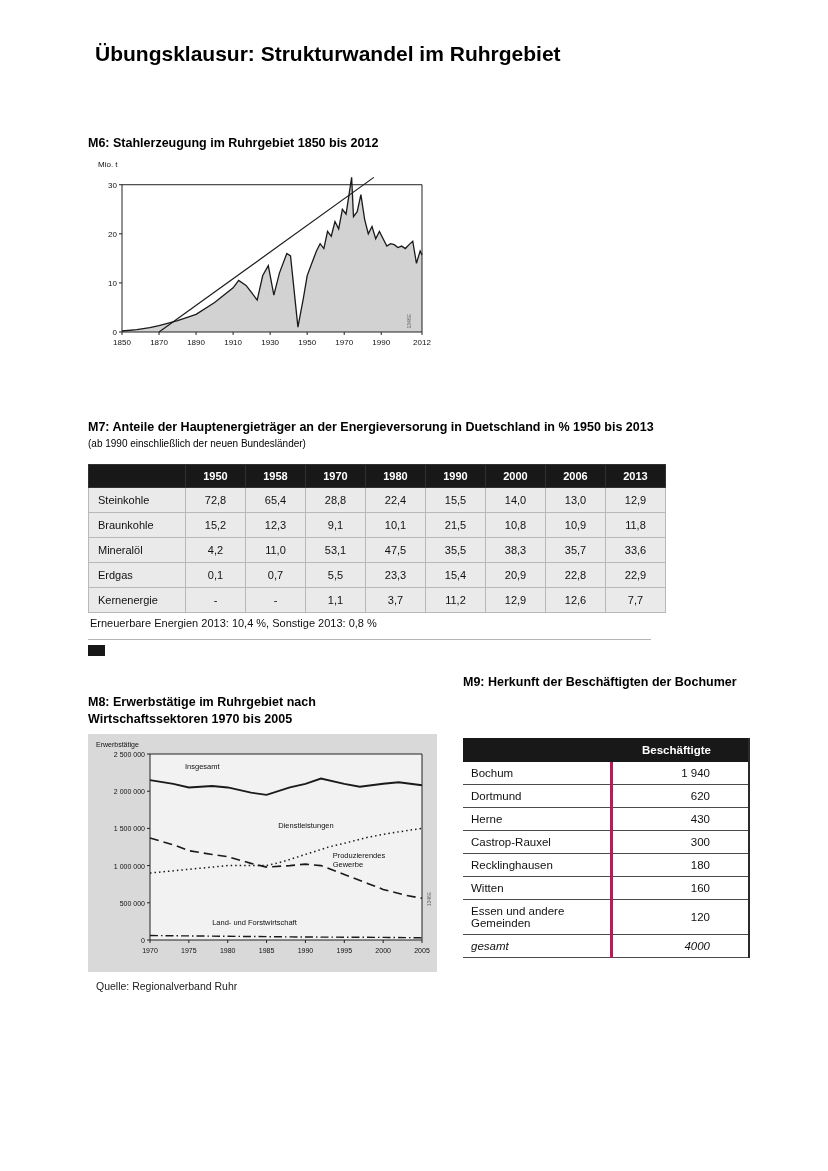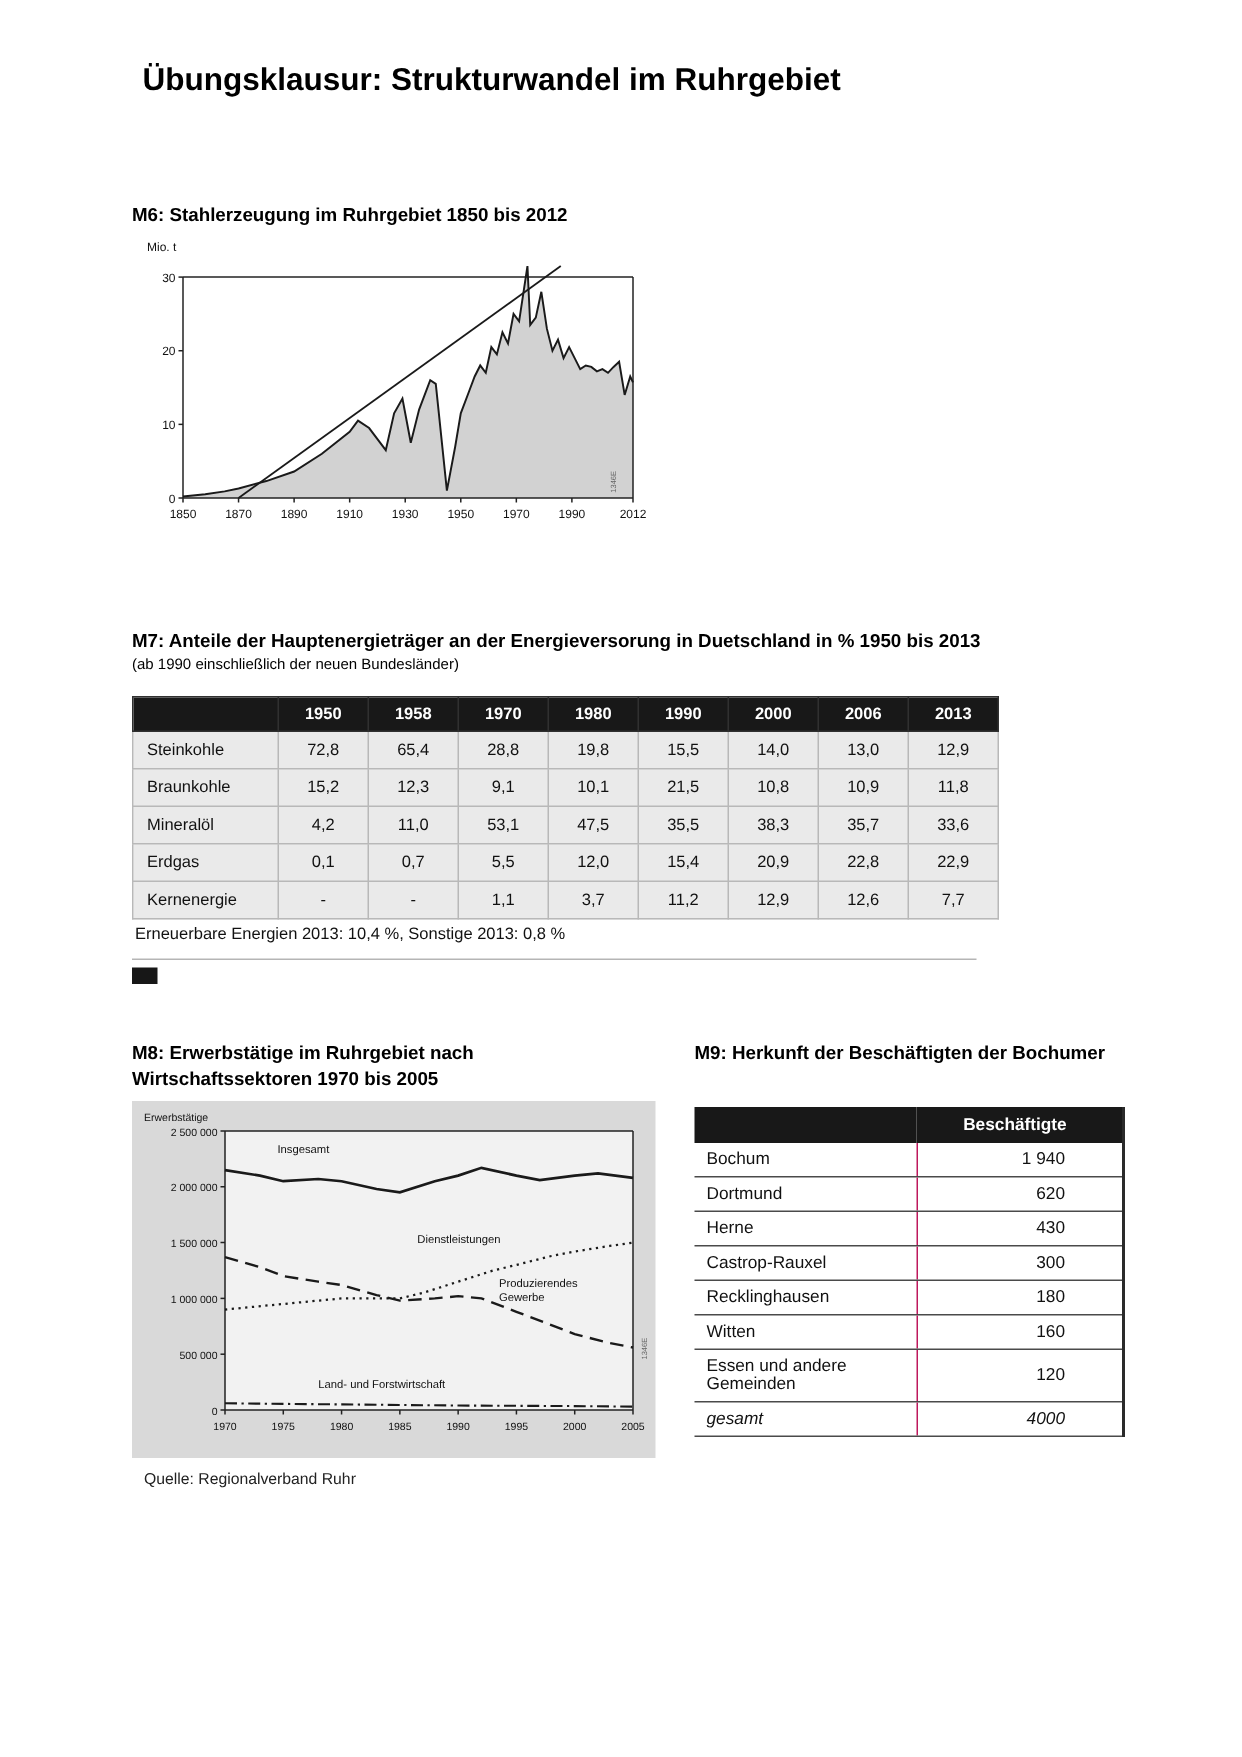--- a/index.html
+++ b/index.html
@@ -5,21 +5,21 @@
   html,body{margin:0;padding:0;background:#fff;}
   .page{position:relative;width:828px;height:1171px;background:#ffffff;
         font-family:"Liberation Sans",sans-serif;color:#111;overflow:hidden;}
   .abs{position:absolute;}
   .doc-title{left:95px;top:42px;font-size:21px;font-weight:bold;color:#000;}
   .m-heading{font-size:12.5px;font-weight:bold;color:#000;line-height:17px;}
   .m6-heading{left:88px;top:135px;}
   .m7-heading{left:88px;top:419px;width:600px;}
   .m7-sub{left:88px;top:438px;font-size:10px;color:#000;}
   .m8-heading{left:88px;top:694px;width:360px;}
-  .m9-heading{left:463px;top:694px;width:320px;}
+  .m9-heading{left:463px;top:674px;width:320px;}
 
   svg{display:block;font-family:"Liberation Sans",sans-serif;}
   #m6-svg{left:90px;top:156px;}
   #m8-svg{left:88px;top:734px;background:#d9d9d9;}
   .m8-source{left:96px;top:980px;font-size:10.5px;color:#222;}
 
   .m7-table-wrap{left:88px;top:464px;}
   table.m7{border-collapse:collapse;font-size:11px;color:#111;border:1px solid #9a9a9a;}
   table.m7 th{background:#181818;color:#fff;font-weight:bold;border:1px solid #303030;
               width:59px;padding:5px 0;text-align:center;}
@@ -30,21 +30,21 @@
   .m7-underline{left:88px;top:639px;width:563px;height:1px;background:#b5b5b5;}
   .scan-artifact{left:88px;top:645px;width:17px;height:11px;background:#171717;}
 
   .m9-table-wrap{left:463px;top:738px;}
   table.m9{border-collapse:collapse;font-size:11.5px;width:287px;color:#111;
            border-right:2px solid #2a2a2a;border-bottom:1px solid #2a2a2a;}
   table.m9 th{background:#181818;color:#fff;font-weight:bold;text-align:center;
               padding:6px 14px 6px 8px;}
   table.m9 th.corner{width:150px;}
   table.m9 td{background:#fff;border-bottom:1px solid #4a4a4a;padding:5px 8px;vertical-align:middle;}
-  table.m9 td.value{text-align:right;padding-right:38px;border-left:1px solid #be185d;width:112px;}
+  table.m9 td.value{text-align:right;padding-right:38px;border-left:3px solid #be185d;width:112px;}
   table.m9 tr.total td{font-style:italic;}
 </style>
 </head>
 <body>
 
 <div class="page">
 
   <div class="abs doc-title">Übungsklausur: Strukturwandel im Ruhrgebiet</div>
 
   <div class="abs m-heading m6-heading">M6: Stahlerzeugung im Ruhrgebiet 1850 bis 2012</div>
@@ -102,21 +102,21 @@
             <th>2006</th>
             <th>2013</th>
           </tr>
         </thead>
       <tbody>
           <tr>
             <td class="rowlabel">Steinkohle</td>
             <td>72,8</td>
             <td>65,4</td>
             <td>28,8</td>
-            <td>19,8</td>
+            <td>22,4</td>
             <td>15,5</td>
             <td>14,0</td>
             <td>13,0</td>
             <td>12,9</td>
           </tr>
           <tr>
             <td class="rowlabel">Braunkohle</td>
             <td>15,2</td>
             <td>12,3</td>
             <td>9,1</td>
@@ -135,21 +135,21 @@
             <td>35,5</td>
             <td>38,3</td>
             <td>35,7</td>
             <td>33,6</td>
           </tr>
           <tr>
             <td class="rowlabel">Erdgas</td>
             <td>0,1</td>
             <td>0,7</td>
             <td>5,5</td>
-            <td>12,0</td>
+            <td>23,3</td>
             <td>15,4</td>
             <td>20,9</td>
             <td>22,8</td>
             <td>22,9</td>
           </tr>
           <tr>
             <td class="rowlabel">Kernenergie</td>
             <td>-</td>
             <td>-</td>
             <td>1,1</td>

